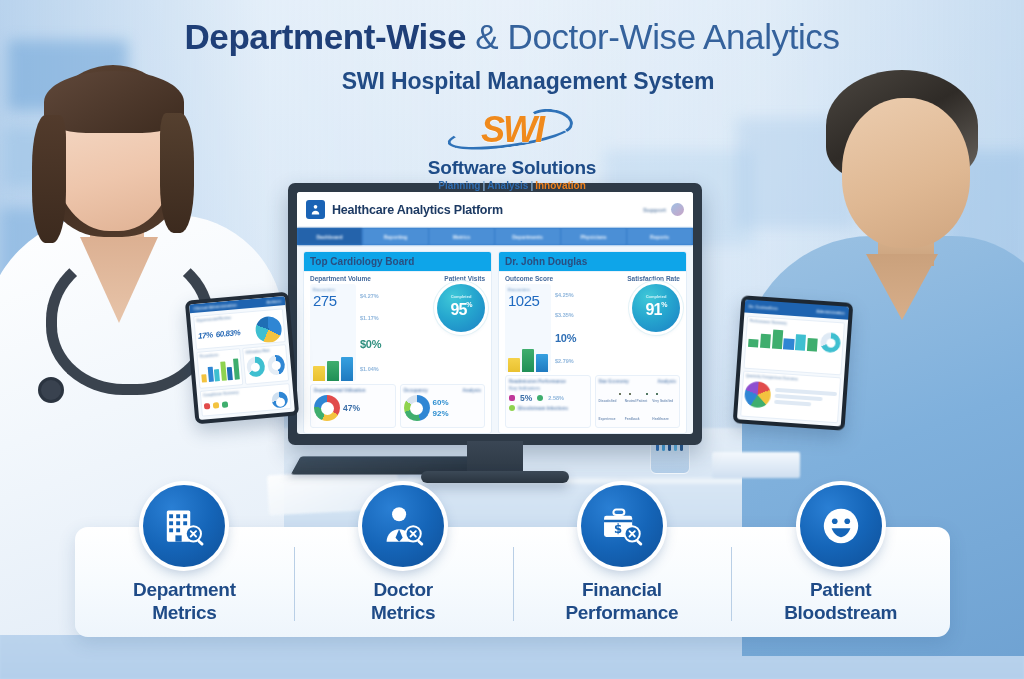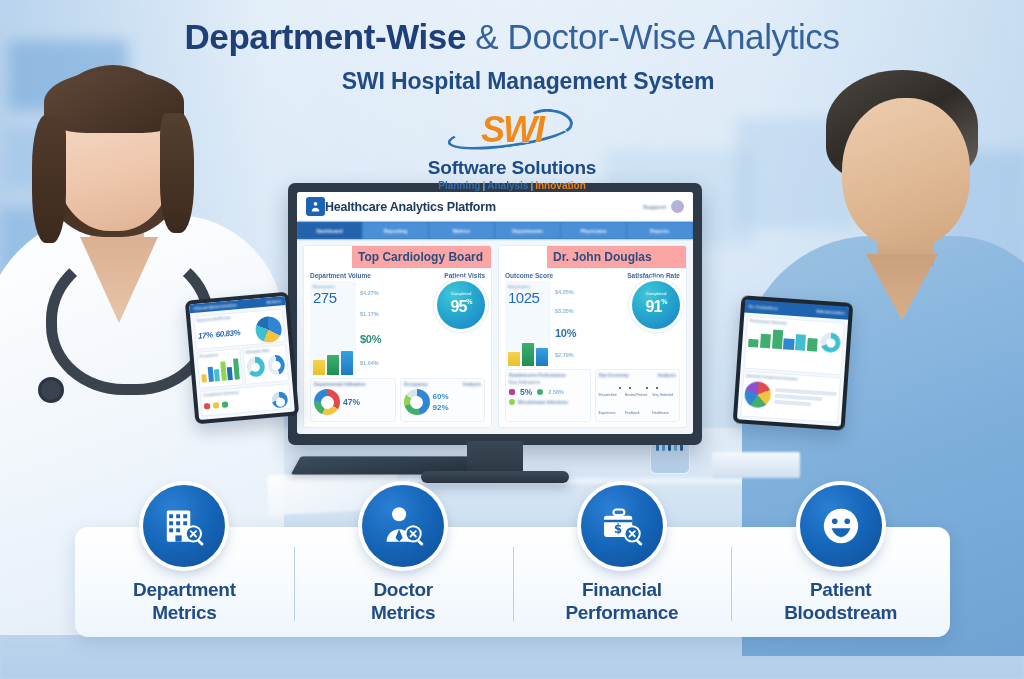--- a/index.html
+++ b/index.html
@@ -170,22 +170,22 @@
   }
   .mon-base{
     position:absolute; left:50%; transform:translateX(-50%); top:288px;
     width:148px; height:12px; border-radius:6px;
     background:linear-gradient(180deg,#3c4957,#29343f);
     box-shadow:0 5px 12px rgba(30,55,90,.28);
   }
 
   
   .dash-header {
-    height:30px; background:#ffffff; display:flex; align-items:center;
-    padding:7px 9px; gap:0; border-bottom:1px solid #e2ecf6;
+    height:36px; background:#ffffff; display:flex; align-items:center;
+    padding:7px 9px; gap:7px; border-bottom:1px solid #e2ecf6;
   }
   .dash-logo {
     width:19px; height:19px; border-radius:3px; background:#1a63b5;
     display:flex; align-items:center; justify-content:center; flex:0 0 auto;
   }
   .dash-logo svg { width:13px; height:13px; fill:#ffffff; }
   .dash-title { font-size:12.5px; font-weight:600; color:#1d3a63; letter-spacing:-.2px; }
   .dash-header-right{ margin-left:auto; display:flex; align-items:center; gap:5px; }
   .dash-user-label{ font-size:6px; color:#6f8cb0; filter: blur(.9px); font-weight:600; }
   .dash-avatar{
@@ -198,22 +198,22 @@
   .dash-tab {
     flex:1; display:flex; align-items:center; justify-content:center;
     font-size:5px; color:#e8f1fb; background:#4b8fd6;
     border-right:1px solid #3f82cc; filter: blur(1.0px); font-weight:700;
   }
   .dash-tab.active { background:#2463ab; }
   .dash-body { padding:6px; display:flex; gap:6px; height:calc(100% - 47px); }
   .dash-col { flex:1; background:#ffffff; border:1px solid #e3edf7; border-radius:3px;
               display:flex; flex-direction:column; overflow:hidden; }
   .dash-col-head {
-    padding:4px 6px; font-size:12px; font-weight:600; color:#2a4e80;
-    border-bottom:1px solid #eaf2fa; background:#fca5a5;margin-left:48px;
+    padding:4px 6px; font-size:10px; font-weight:600; color:#2a4e80;
+    border-bottom:1px solid #eaf2fa; background:#0ea5e9;
   }
   .dash-sub {
     display:flex; padding:3px 6px 1px; gap:4px;
   }
   .dash-sub span { font-size:6.5px; color:#44699b; font-weight:600; }
   .dash-sub span:last-child { margin-left:auto; }
   .dash-metrics { display:flex; gap:4px; padding:1px 6px 3px; flex:1; }
   .kpi-box {
     width:46px; background:#f4f9fe; border-radius:3px; padding:3px 3px 0;
     position:relative;

